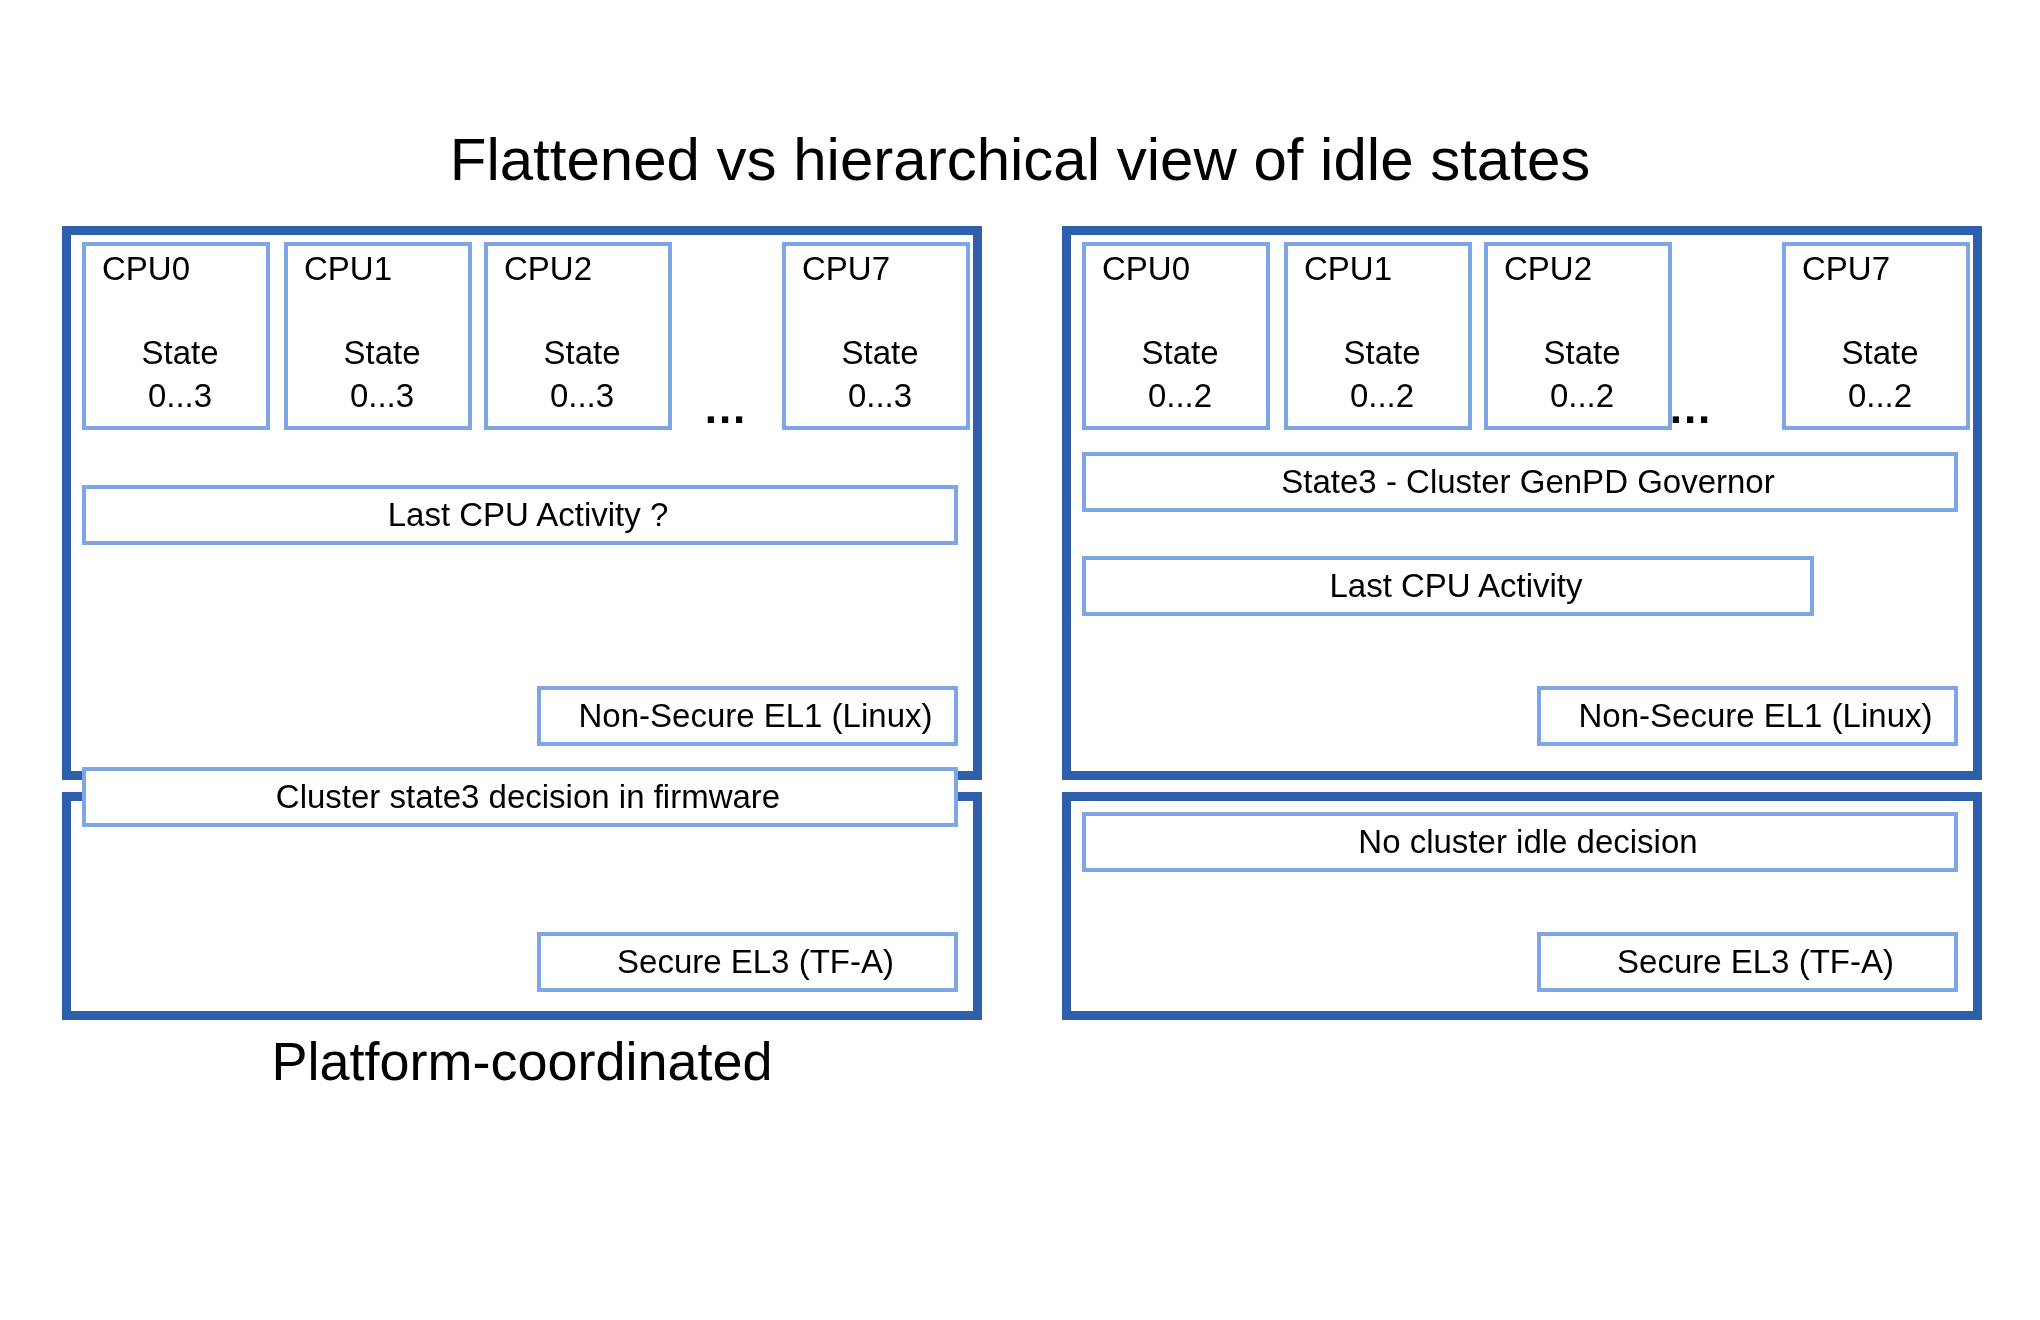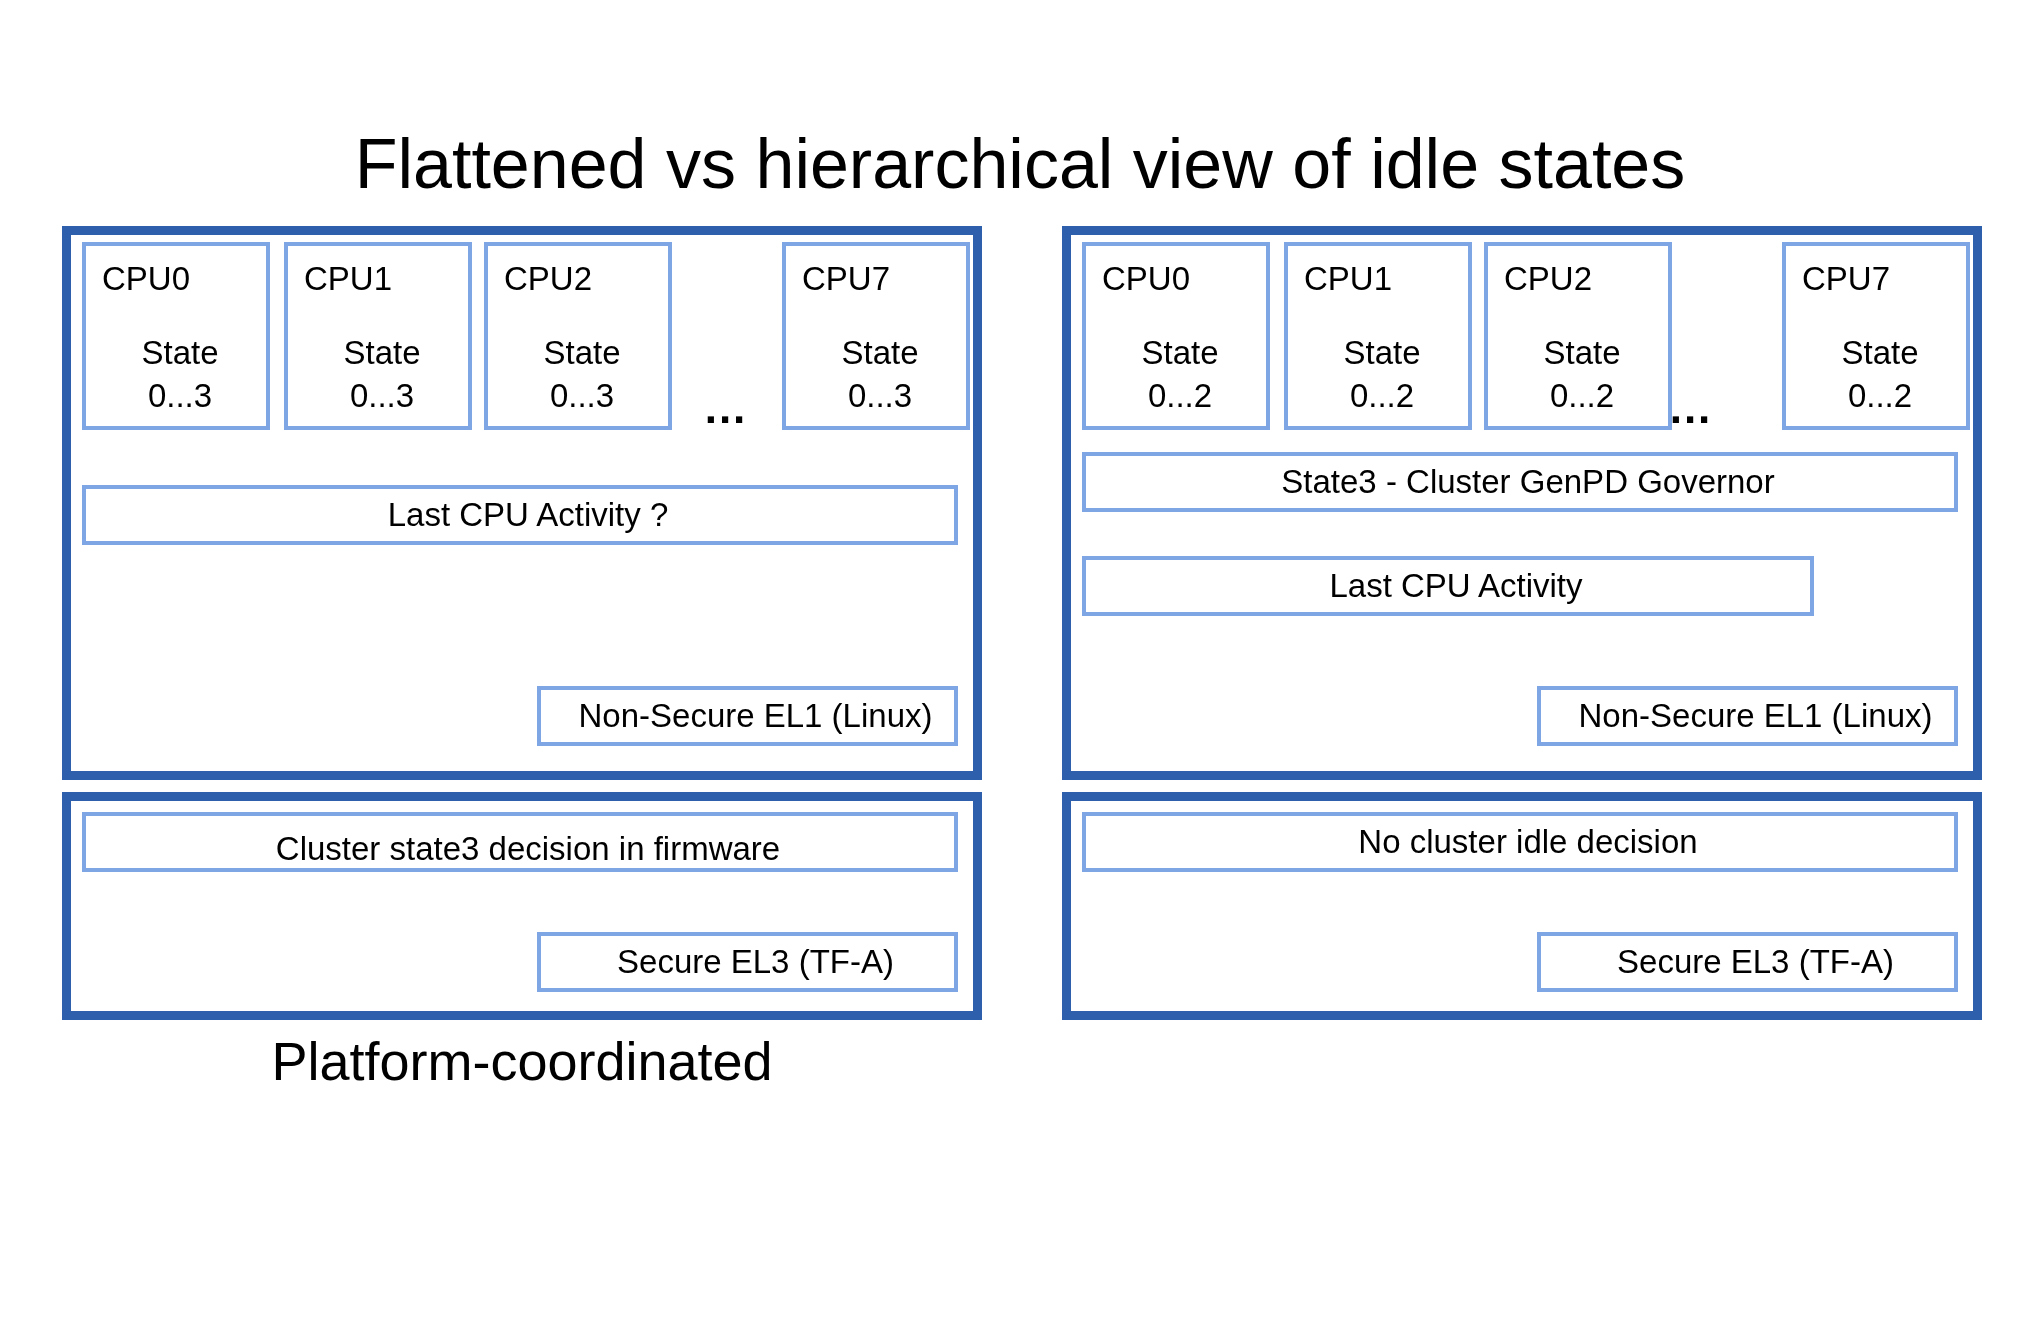--- a/index.html
+++ b/index.html
@@ -9,21 +9,21 @@
     height: 1320px;
     background: var(--background, #fff);
     font-family: "Liberation Sans", sans-serif;
     color: var(--text, #000);
     overflow: hidden;
   }
   .title {
     position: absolute;
     left: 0; top: 128px; width: 2040px;
     text-align: center;
-    font-size: 70px;
+    font-size: 60px;
     line-height: 1.05;
     white-space: nowrap;
   }
   .outer-box {
     position: absolute;
     box-sizing: border-box;
     border: 9px solid var(--outer-border, #2E5FAD);
     background: #fff;
   }
   .inner-box {
@@ -31,21 +31,21 @@
     box-sizing: border-box;
     border: 4px solid var(--inner-border, #7EA6E4);
     background: #fff;
     font-size: 33px;
   }
   .cpu-box {
     width: 188px; height: 188px; top: 242px;
     display: flex;
     flex-direction: column;
     justify-content: space-between;
-    padding: 14px 8px 8px 16px;
+    padding: 4px 8px 8px 16px;
   }
   .cpu-state { line-height: 1.32; text-align: center; }
   .wide-box {
     height: 60px;
     display: flex;
     align-items: center;
     justify-content: center;
     text-align: center;
     padding-left: 16px;
   }
@@ -111,21 +111,21 @@
   <div class="inner-box wide-box" style="left:82px; top:485px; width:876px;">
     <span>Last CPU Activity ?</span>
   </div>
 
   <div class="inner-box wide-box" style="left:537px; top:686px; width:421px;">
     <span>Non-Secure EL1 (Linux)</span>
   </div>
 
   <div class="outer-box" style="left:62px; top:792px; width:920px; height:228px;"></div>
 
-  <div class="inner-box wide-box" style="left:82px; top:812px; width:876px;align-items:flex-end;">
+  <div class="inner-box wide-box" style="left:82px; top:767px; width:876px;">
     <span>Cluster state3 decision in firmware</span>
   </div>
 
   <div class="inner-box wide-box" style="left:537px; top:932px; width:421px;">
     <span>Secure EL3 (TF-A)</span>
   </div>
 
   <div class="caption" style="left:62px;">Platform-coordinated</div>
 
   <div class="outer-box" style="left:1062px; top:226px; width:920px; height:554px;"></div>

